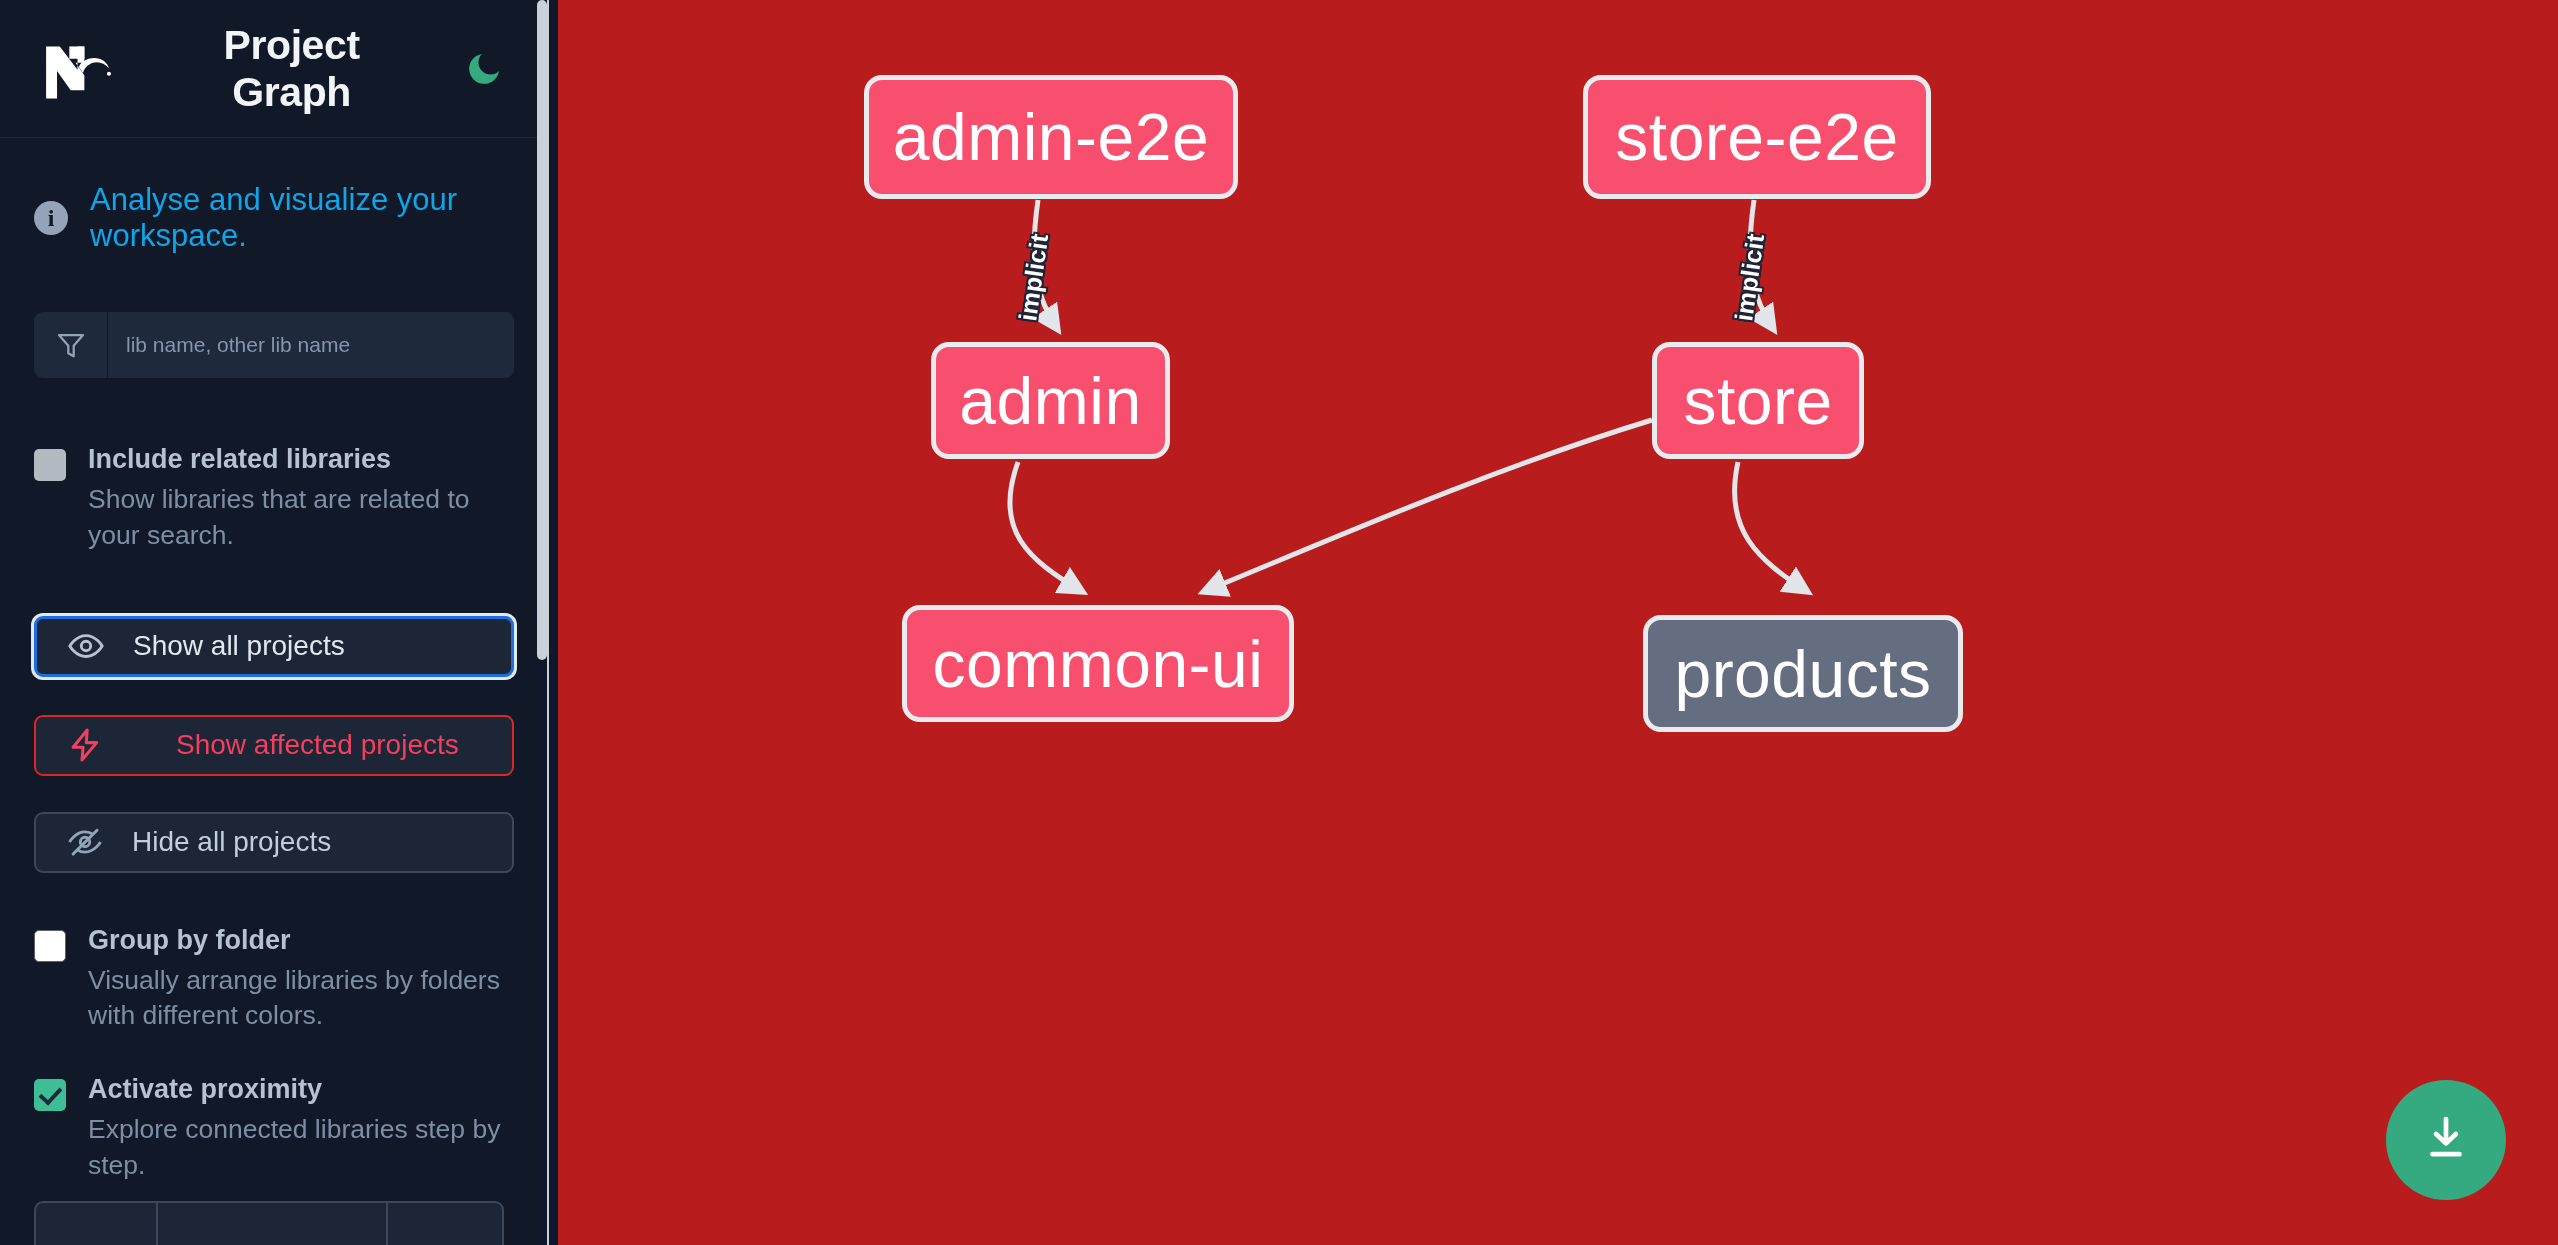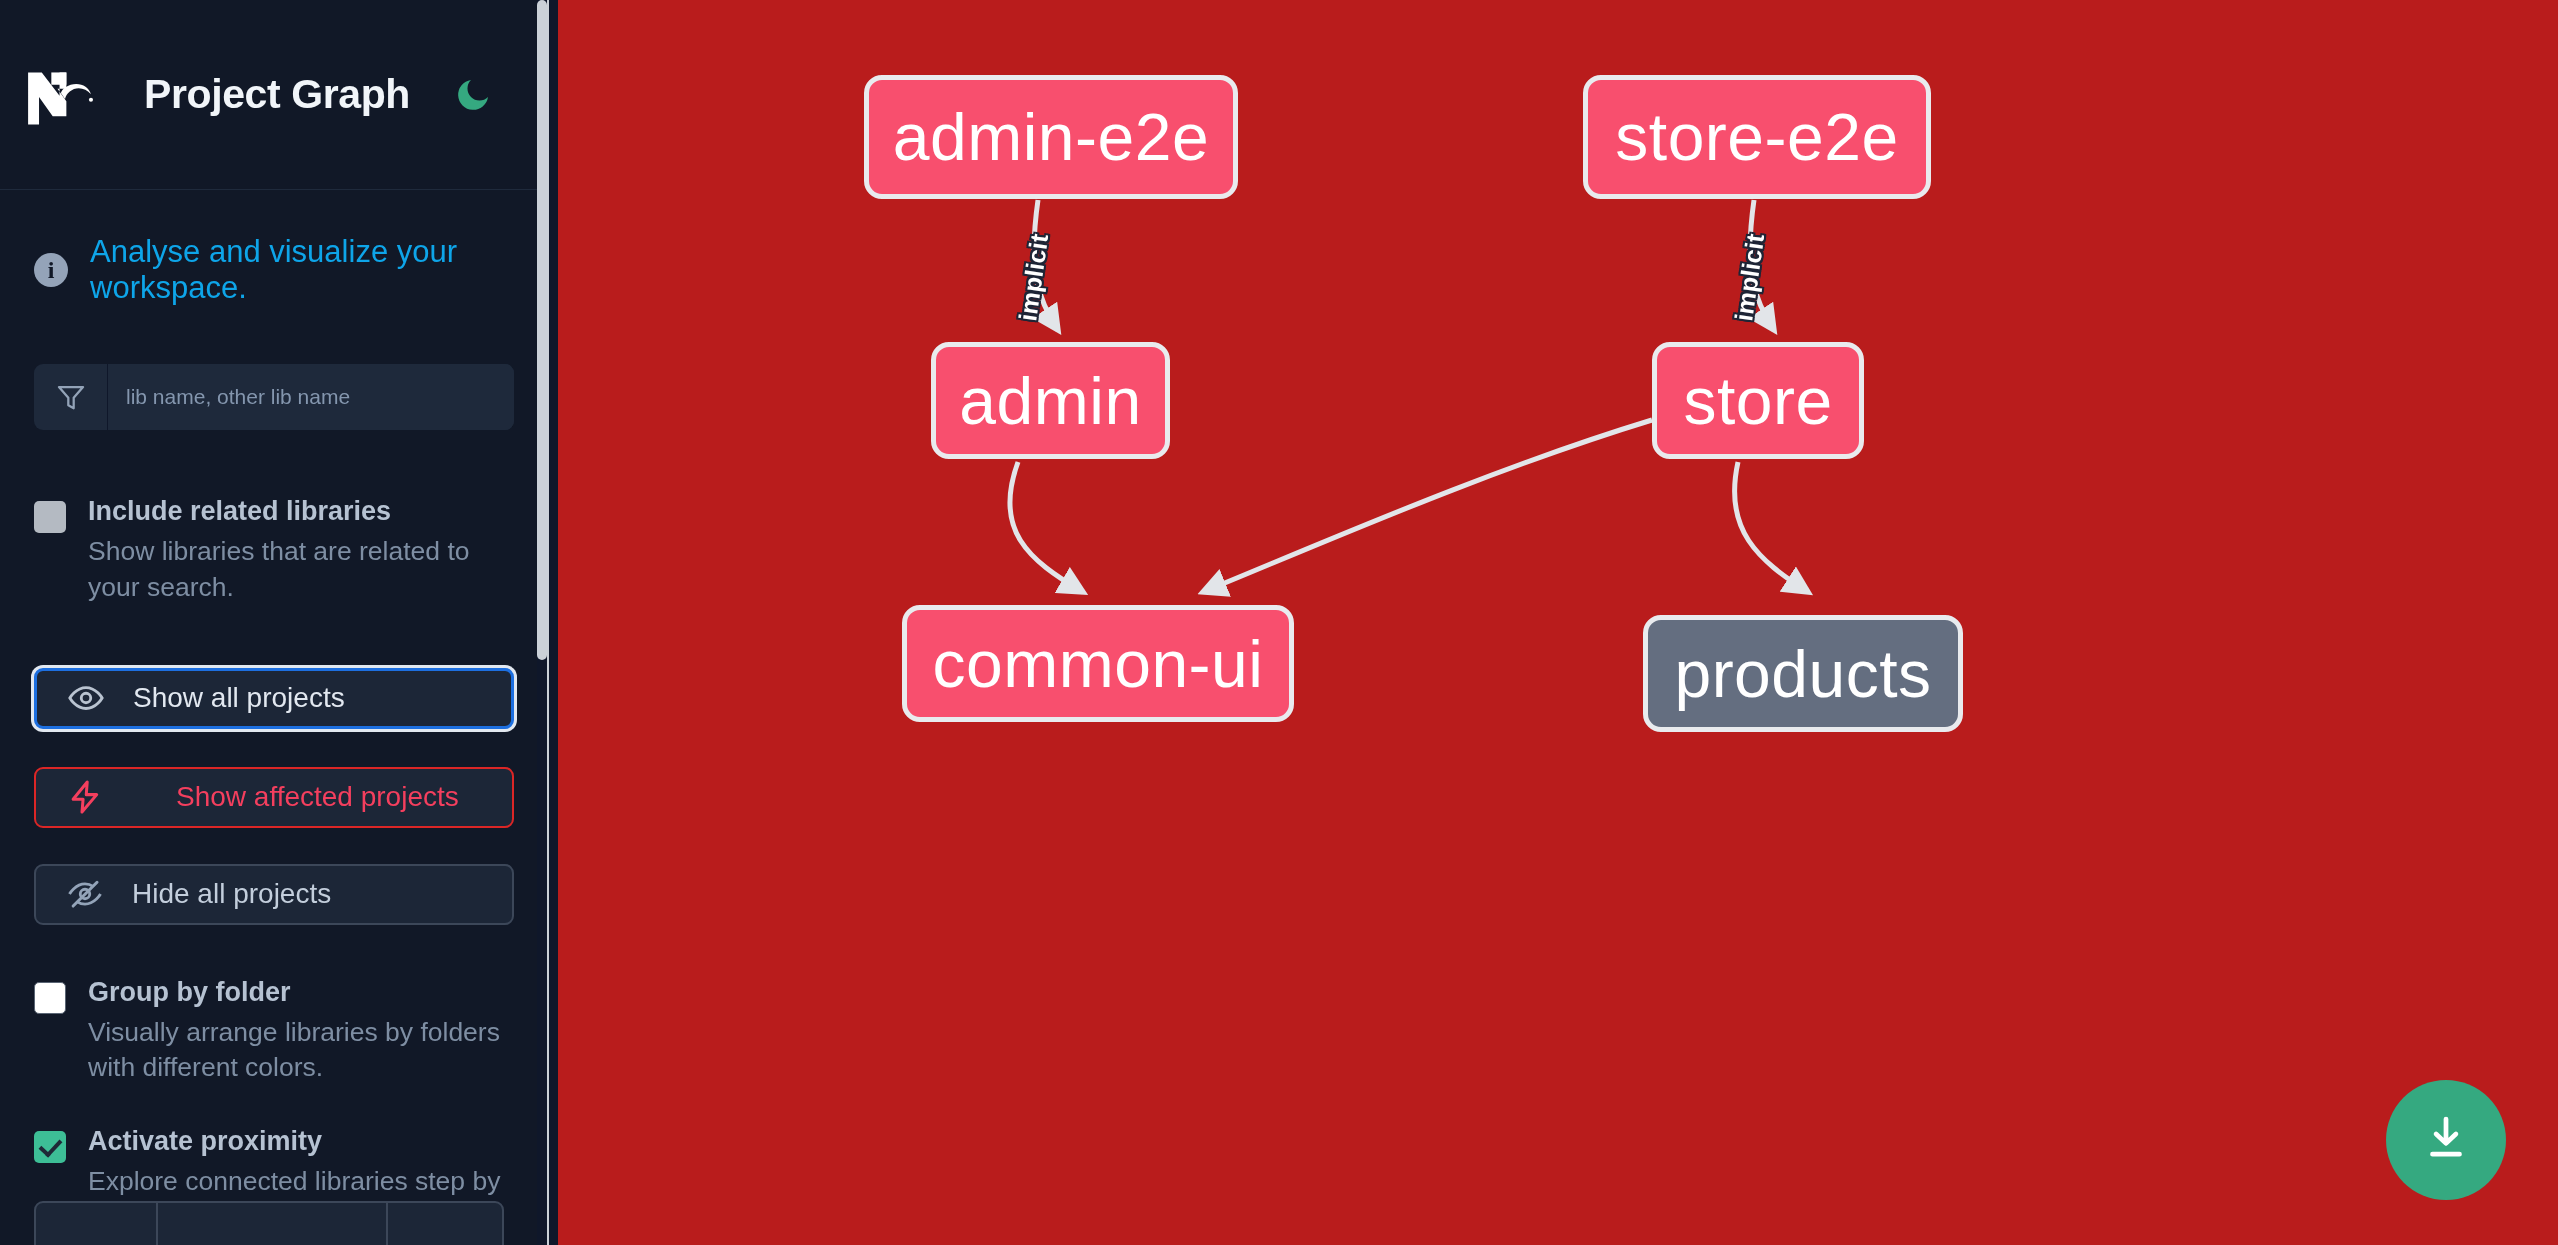--- a/index.html
+++ b/index.html
@@ -19,25 +19,26 @@
     background: #111827;
     flex: 0 0 558px;
     overflow: hidden;
   }
   #sidebar-scroll {
     position: absolute;
     inset: 0 10px 0 0;
     overflow: hidden;
   }
   .sb-header {
-    height: 190px;
+    height: 138px;
     display: flex;
     align-items: center;
-    padding: 0 24px;
+    padding: 0 42px;
     border-bottom: 1px solid #1F2A3C;
+    text-align: center;
   }
   .nx-logo { width: 82px; height: 62px; flex: 0 0 82px; }
   .app-title {
     font-size: 41px;
     font-weight: bold;
     color: #F1F5F9;
     margin-left: 38px;
     letter-spacing: -0.4px;
   }
   .theme-toggle {

